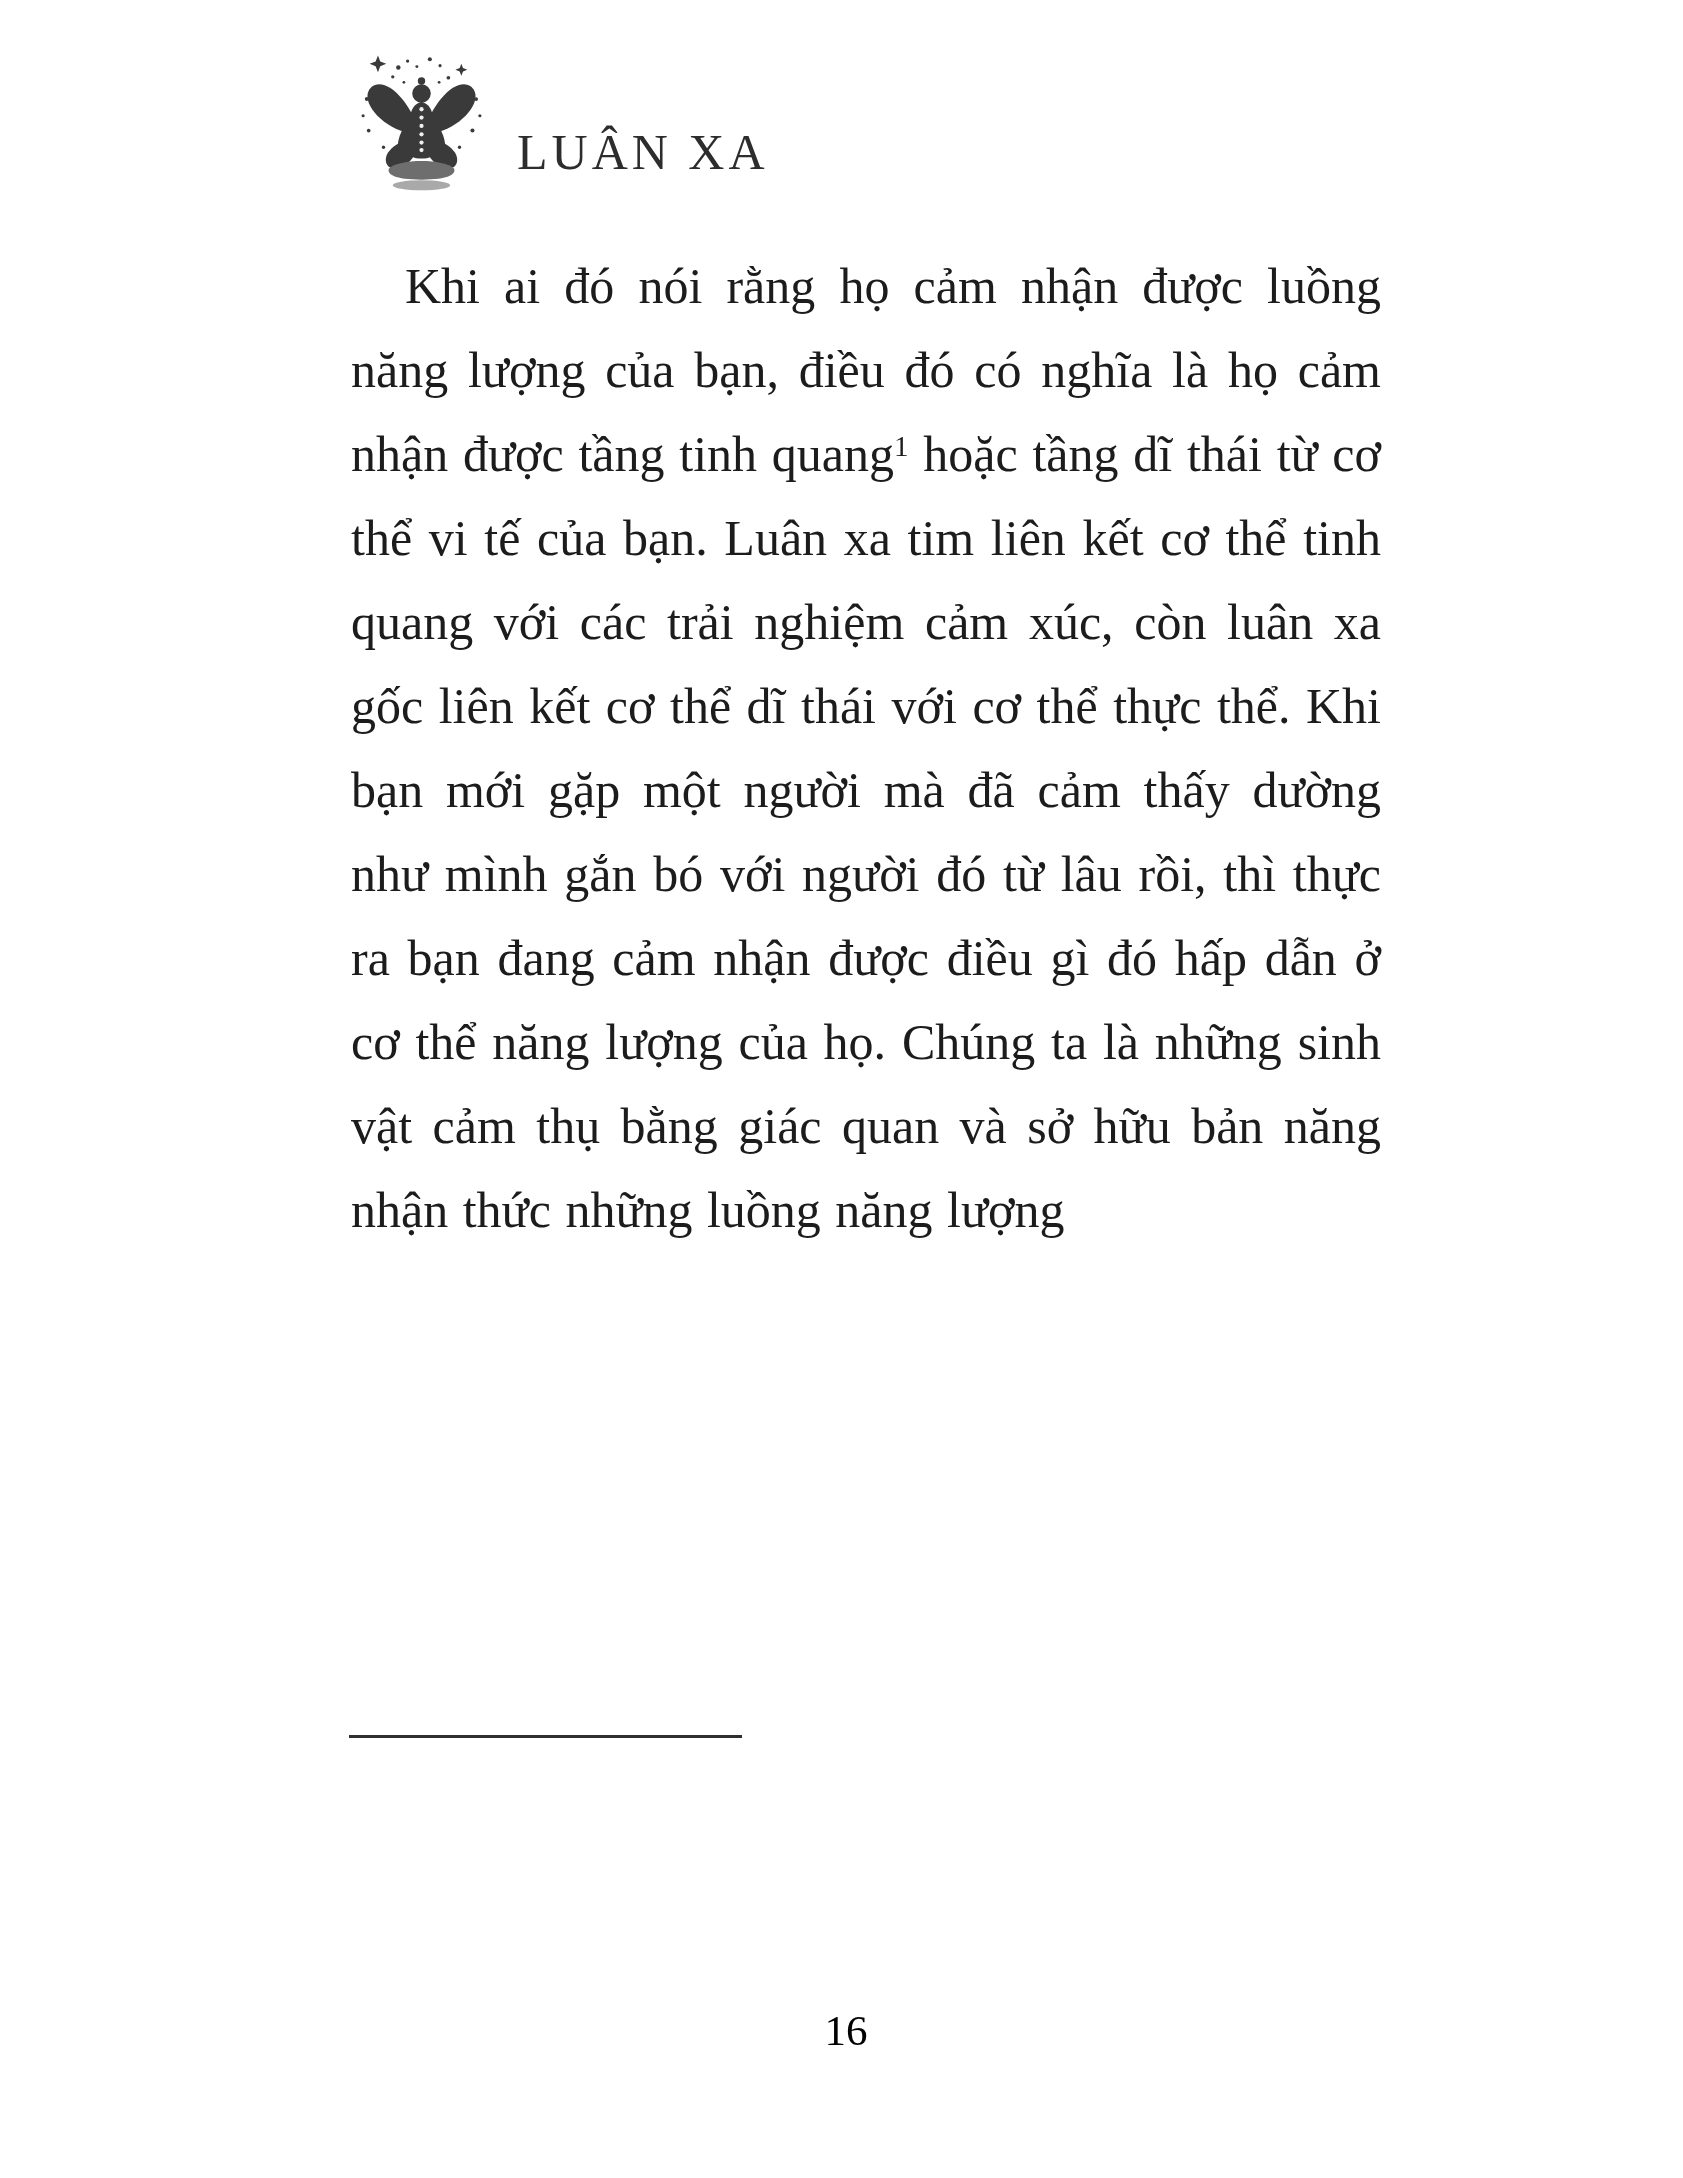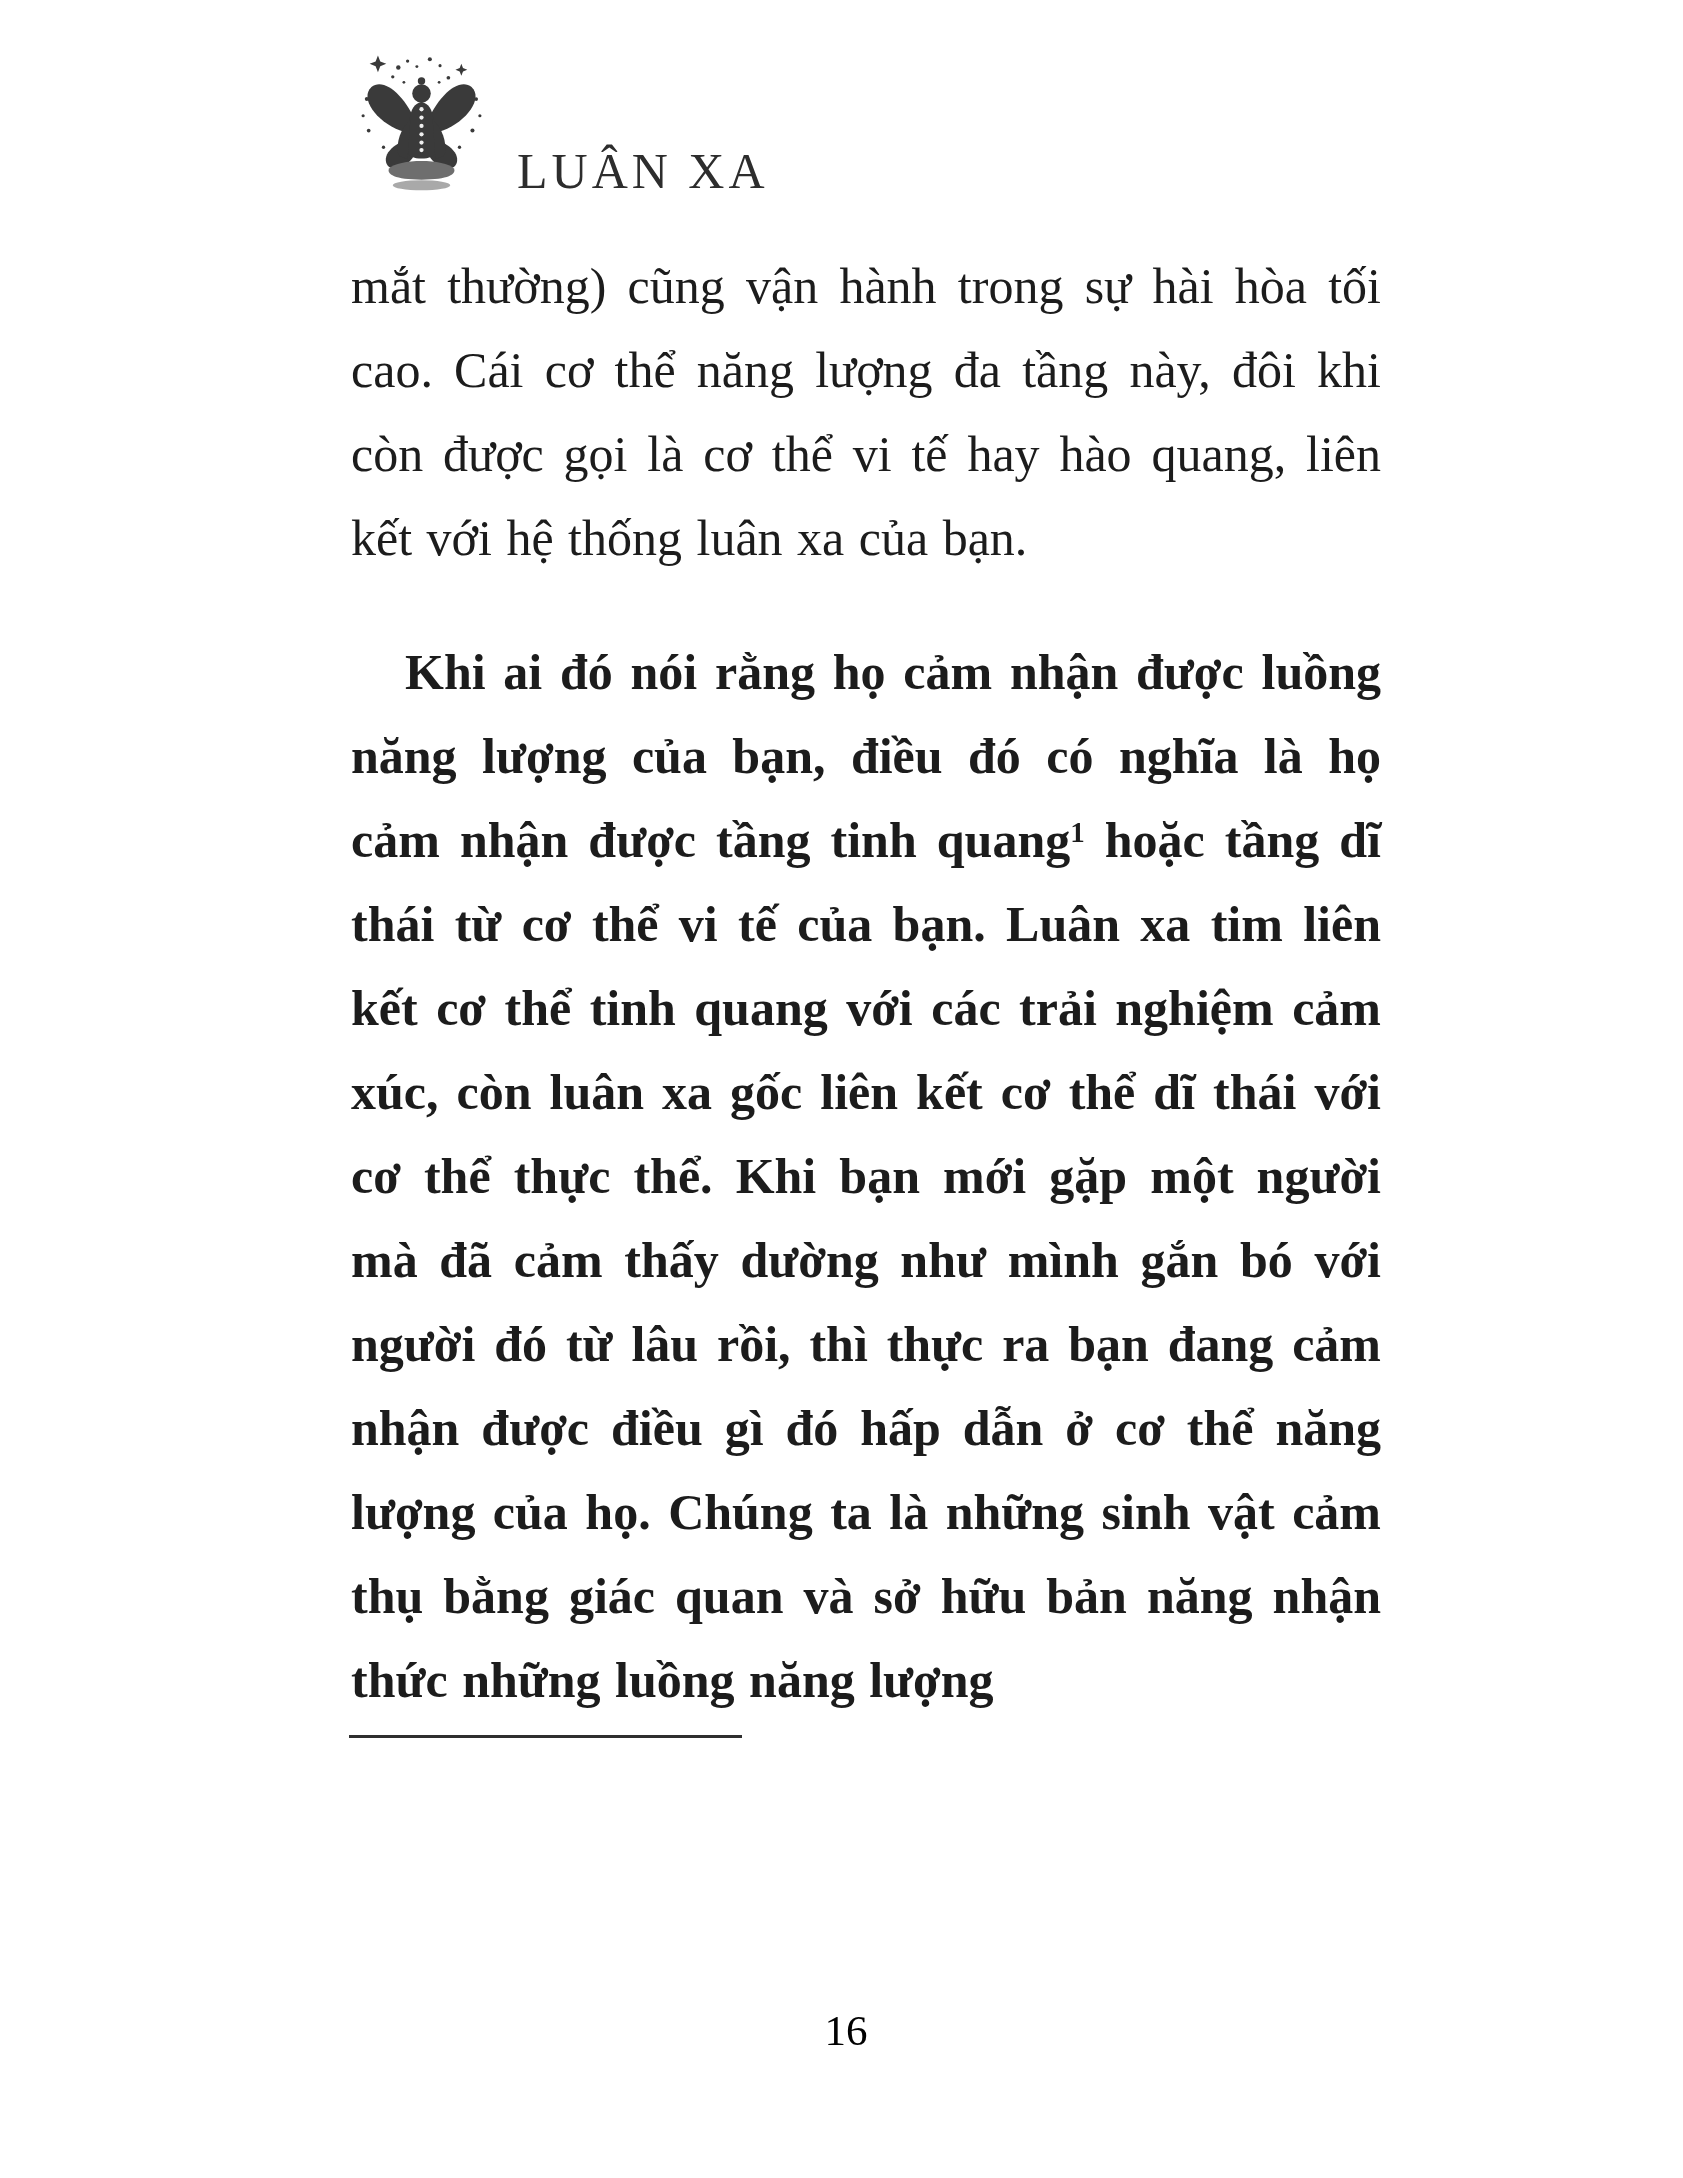--- a/index.html
+++ b/index.html
@@ -17,21 +17,21 @@
     color:var(--ink);
     overflow:hidden;
   }
 
   
   .brand{
     position:absolute;
     top:50px;
     left:352px;
     display:flex;
-    align-items:flex-end;
+    align-items:flex-start;
   }
   .brand .logo{
     width:139px;
     height:150px;
     display:block;
     flex:0 0 auto;
   }
   .brand .logo svg{width:100%;height:100%;display:block;}
   .brand-text{
     margin-left:26px;
@@ -161,21 +161,20 @@
           <circle cx="75" cy="90" r="2.3"></circle>
         <circle cx="75" cy="99" r="2.3"></circle>
           <circle cx="75" cy="107" r="2.3"></circle>
       </g>
     </svg>
   </span>
   <span class="brand-text">LUÂN XA</span>
 </header>
 
 <main class="content">
-  <p class="para"><span>mắt thường) cũng vận hành trong sự hài hòa tối cao. Cái cơ thể năng lượng đa tầng này, đôi khi còn được gọi là cơ thể vi tế hay hào quang, liên kết với hệ thống luân xa của bạn.</span></p>
   <p class="para indent"><span>Khi ai đó nói rằng họ cảm nhận được luồng năng lượng của bạn, điều đó có nghĩa là họ cảm nhận được tầng tinh quang</span><sup>1</sup><span> hoặc tầng dĩ thái từ cơ thể vi tế của bạn. Luân xa tim liên kết cơ thể tinh quang với các trải nghiệm cảm xúc, còn luân xa gốc liên kết cơ thể dĩ thái với cơ thể thực thể. Khi bạn mới gặp một người mà đã cảm thấy dường như mình gắn bó với người đó từ lâu rồi, thì thực ra bạn đang cảm nhận được điều gì đó hấp dẫn ở cơ thể năng lượng của họ. Chúng ta là những sinh vật cảm thụ bằng giác quan và sở hữu bản năng nhận thức những luồng năng lượng</span></p>
 </main>
 
 <section class="footnote">
   <div class="footnote-rule"></div>
 </section>
 
 <div class="pageno">16</div>
 
 

